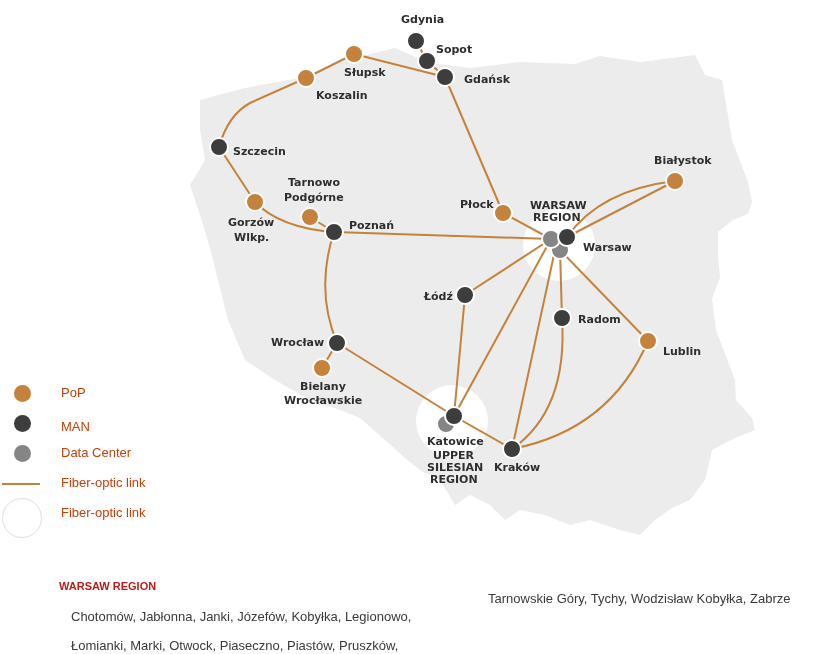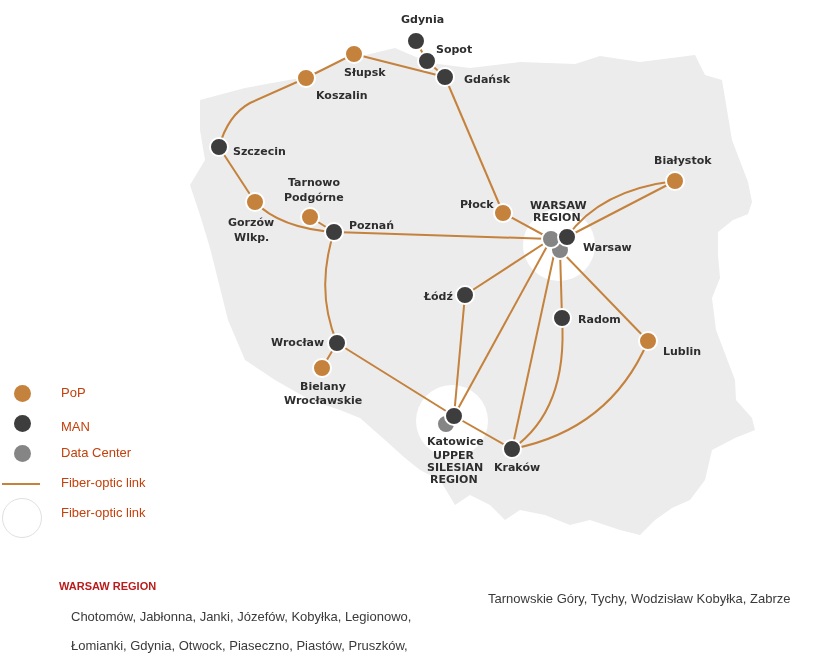--- a/index.html
+++ b/index.html
@@ -132,17 +132,17 @@
   </div>
   <div class="legend-item" style="top:123px;">
     <span style="position:absolute;left:2px;top:-5px;width:38px;height:38px;border-radius:50%;border:1px solid #e0e0e0;background:#fff;"></span>
     <span class="legend-label" style="top:2px;">Fiber-optic link</span>
   </div>
 </div>
 
 <div class="region-block" style="left:59px;">
   <h3>WARSAW REGION</h3>
   <p>Chotomów, Jabłonna, Janki, Józefów, Kobyłka, Legionowo,</p>
-  <p>Łomianki, Gdynia, Otwock, Piaseczno, Piastów, Pruszków,</p>
+  <p>Łomianki, Marki, Otwock, Piaseczno, Piastów, Pruszków,</p>
 </div>
 <div class="region-block" style="left:476px;">
   <p>Tarnowskie Góry, Tychy, Wodzisław Kobyłka, Zabrze</p>
 </div>
 
 </body></html>

